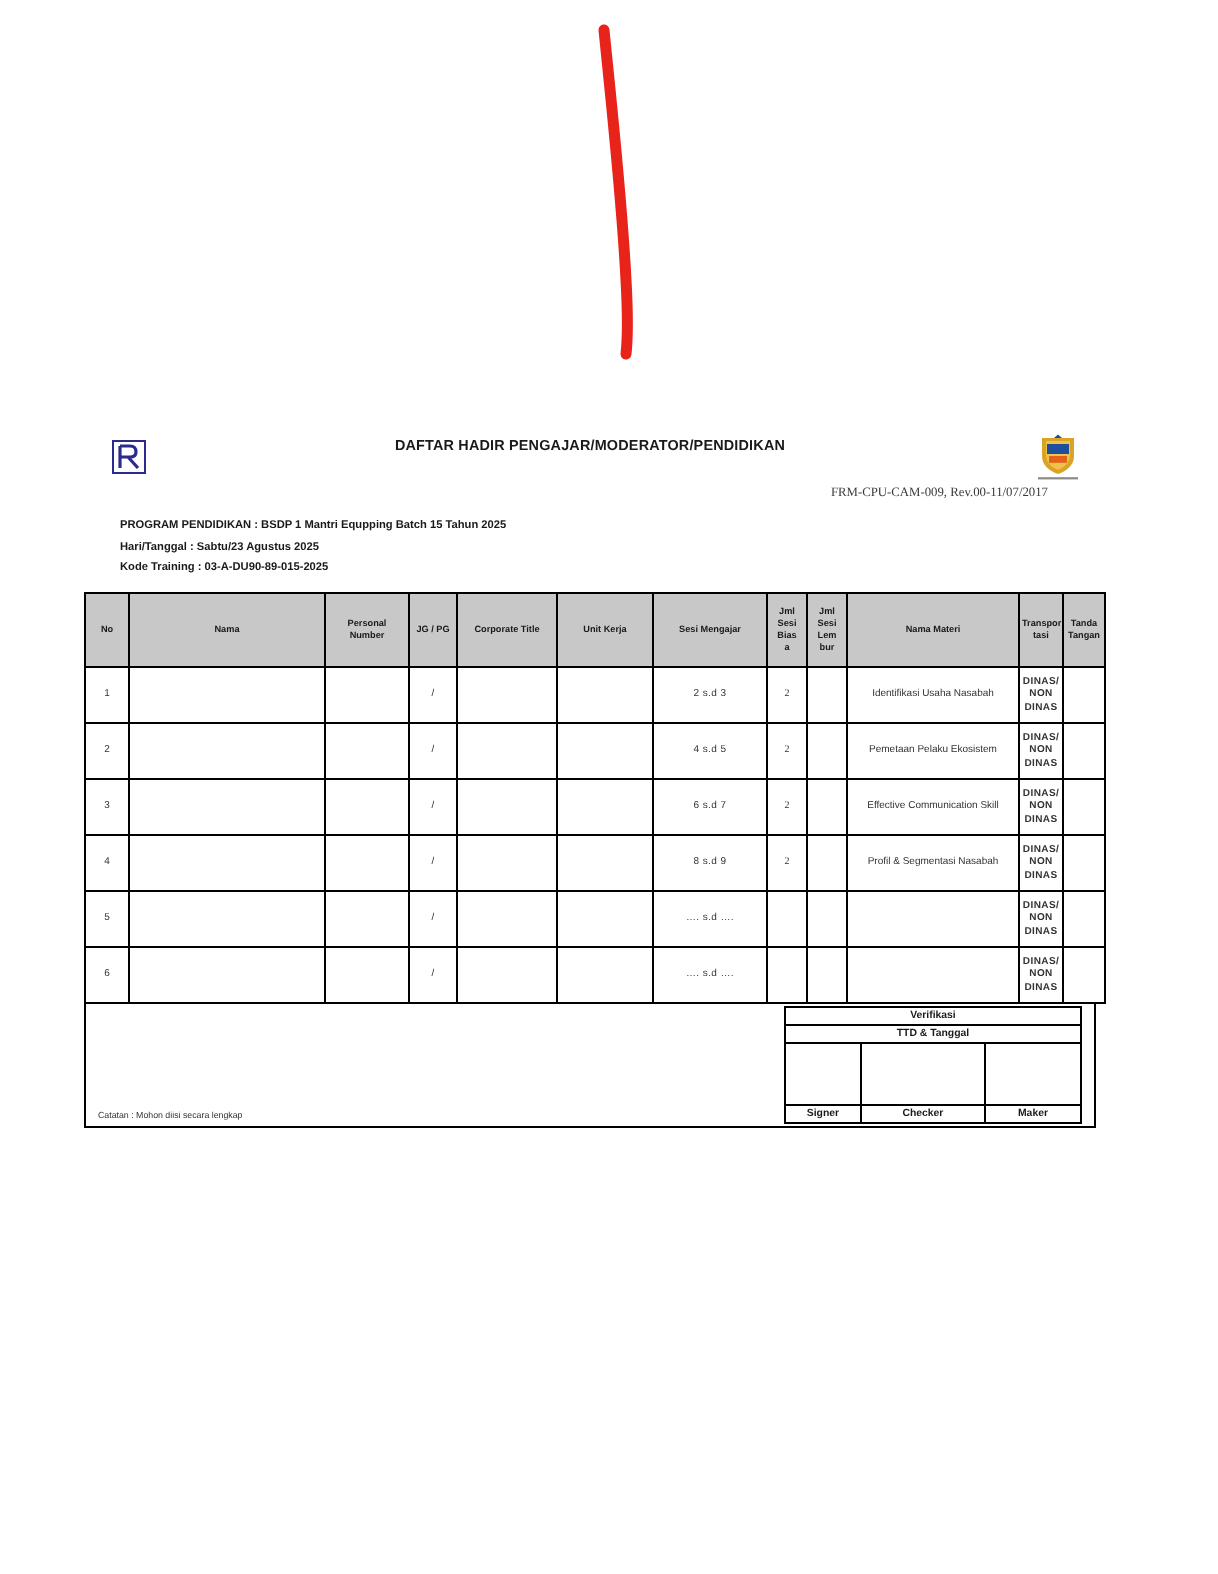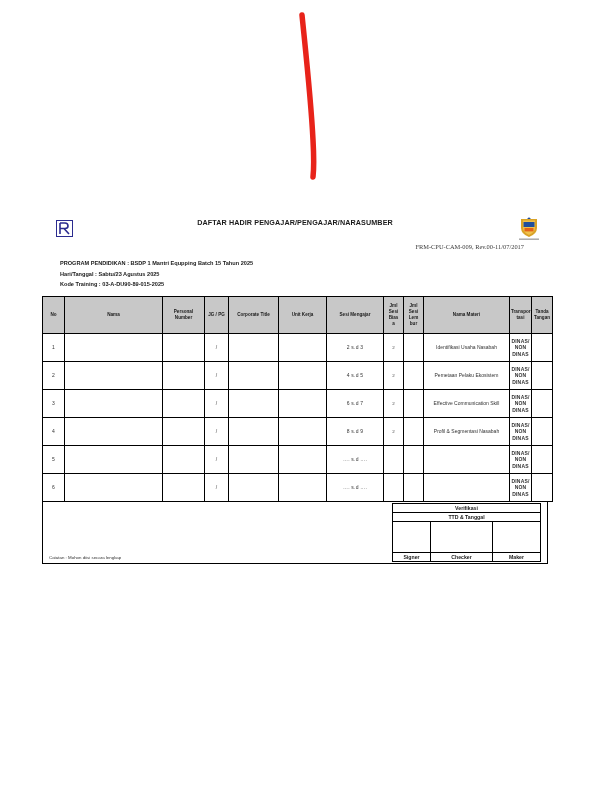--- a/index.html
+++ b/index.html
@@ -198,21 +198,21 @@
 
   <div class="hdr">
 
     <div class="logo-mark">
       <svg width="15" height="15" viewBox="0 0 15 15" xmlns="http://www.w3.org/2000/svg">
         <rect x="0" y="0" width="15" height="15" fill="#ffffff"></rect>
         <path d="M3 2 L3 13 M3 2 L8 2 Q11 2 11 5 Q11 7.5 8 7.5 L3 7.5 M7 7.5 L12 13" stroke="#2b2b8f" stroke-width="1.6" fill="none"></path>
       </svg>
     </div>
 
-    <div class="doc-title">DAFTAR HADIR PENGAJAR/PENGAJAR/NARASUMBER</div>
+    <div class="doc-title">DAFTAR HADIR PENGAJAR/MODERATOR/PENDIDIKAN</div>
 
     <div class="emblem">
       <svg width="26" height="24" viewBox="0 0 26 24" xmlns="http://www.w3.org/2000/svg">
         <path d="M5 3 L21 3 L21 12 Q21 18 13 21 Q5 18 5 12 Z" fill="#d9a327"></path>
         <path d="M7 4.5 L19 4.5 L19 11.5 Q19 16.5 13 19 Q7 16.5 7 11.5 Z" fill="#f0c14b"></path>
         <rect x="7.5" y="6" width="11" height="5" fill="#1f4e9c"></rect>
         <rect x="8.5" y="12" width="9" height="3.4" fill="#e2621a"></rect>
         <path d="M13 1.2 L15 3 L11 3 Z" fill="#1f4e9c"></path>
         <rect x="3" y="22.6" width="20" height="1.1" fill="#8a8a8a"></rect>
       </svg>

